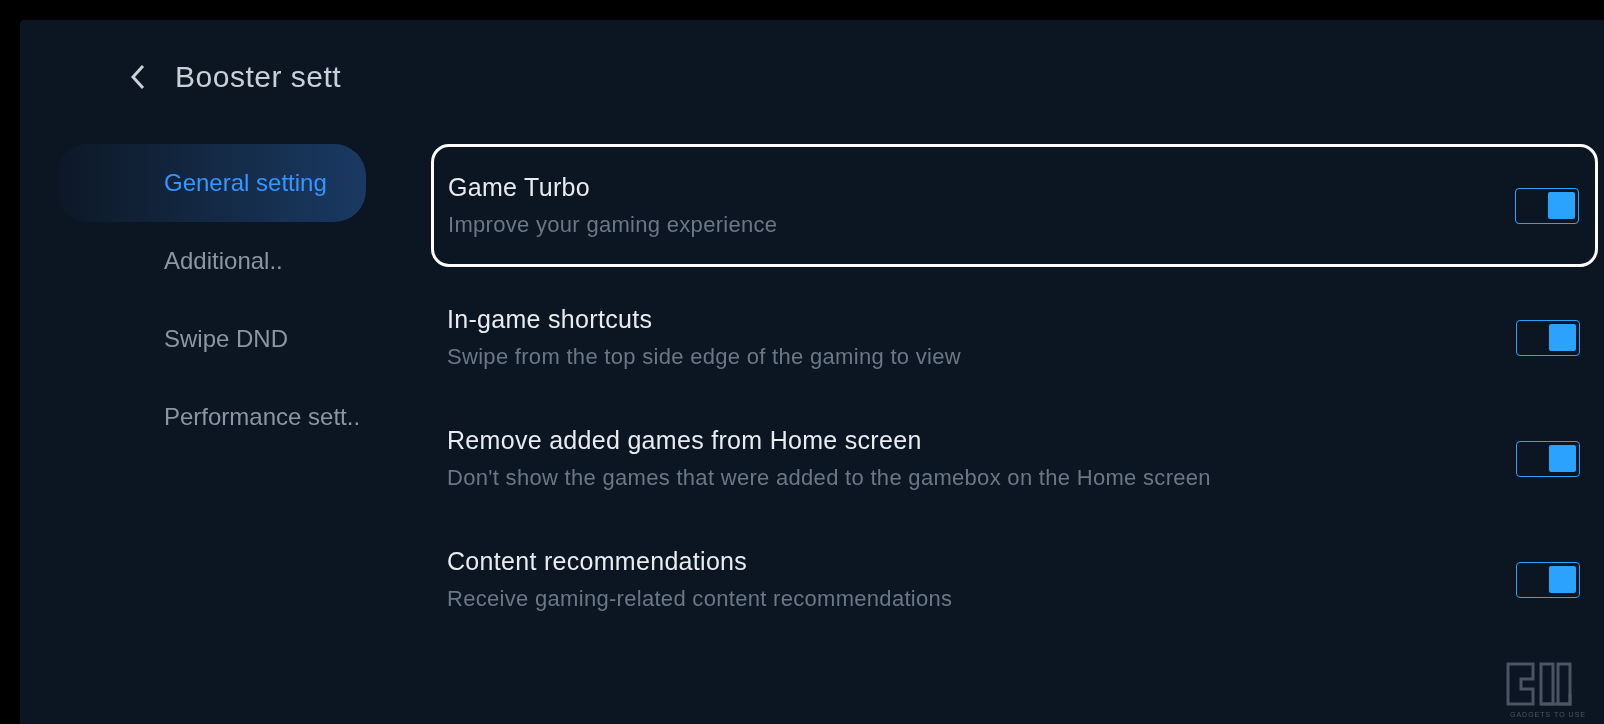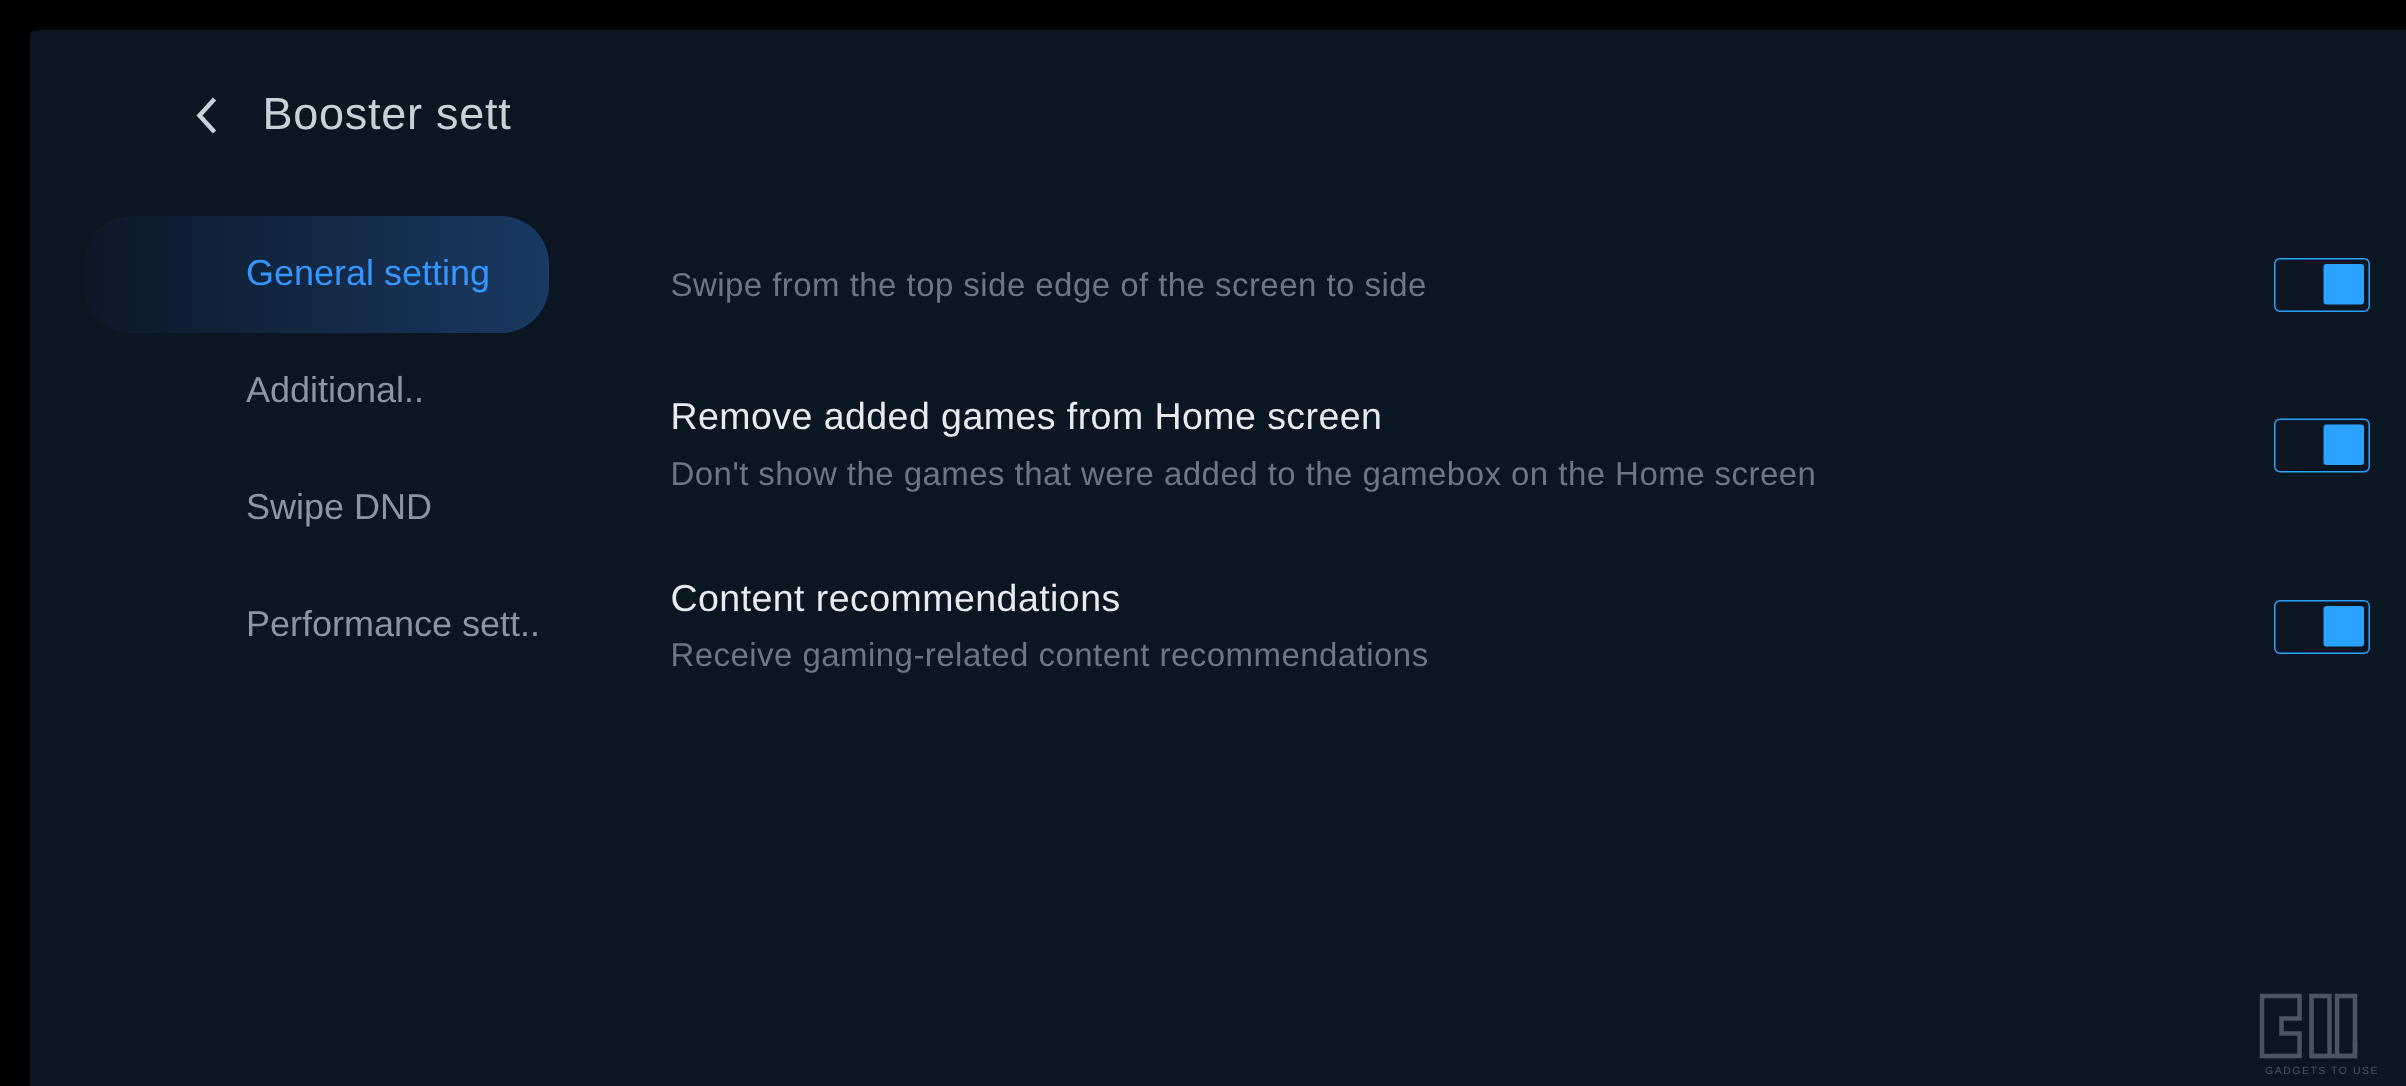--- a/index.html
+++ b/index.html
@@ -154,24 +154,34 @@
 
   <div class="content">
     <div class="sidebar">
       <div class="sidebar-item active">General setting</div>
       <div class="sidebar-item">Additional..</div>
       <div class="sidebar-item">Swipe DND</div>
       <div class="sidebar-item">Performance sett..</div>
     </div>
 
     <div class="main">
+      <div class="setting-row highlighted">
+        <div class="setting-text">
+          <div class="setting-title">Game Turbo</div>
+          <div class="setting-desc">Improve your gaming experience</div>
+        </div>
+        <div class="toggle on">
+          <div class="knob"></div>
+        </div>
+      </div>
 
       <div class="setting-row">
         <div class="setting-text">
-          <div class="setting-desc">Swipe from the top side edge of the screen to side</div>
+          <div class="setting-title">In-game shortcuts</div>
+          <div class="setting-desc">Swipe from the top side edge of the gaming to view</div>
         </div>
         <div class="toggle on">
           <div class="knob"></div>
         </div>
       </div>
 
       <div class="setting-row">
         <div class="setting-text">
           <div class="setting-title">Remove added games from Home screen</div>
           <div class="setting-desc">Don't show the games that were added to the gamebox on the Home screen</div>

